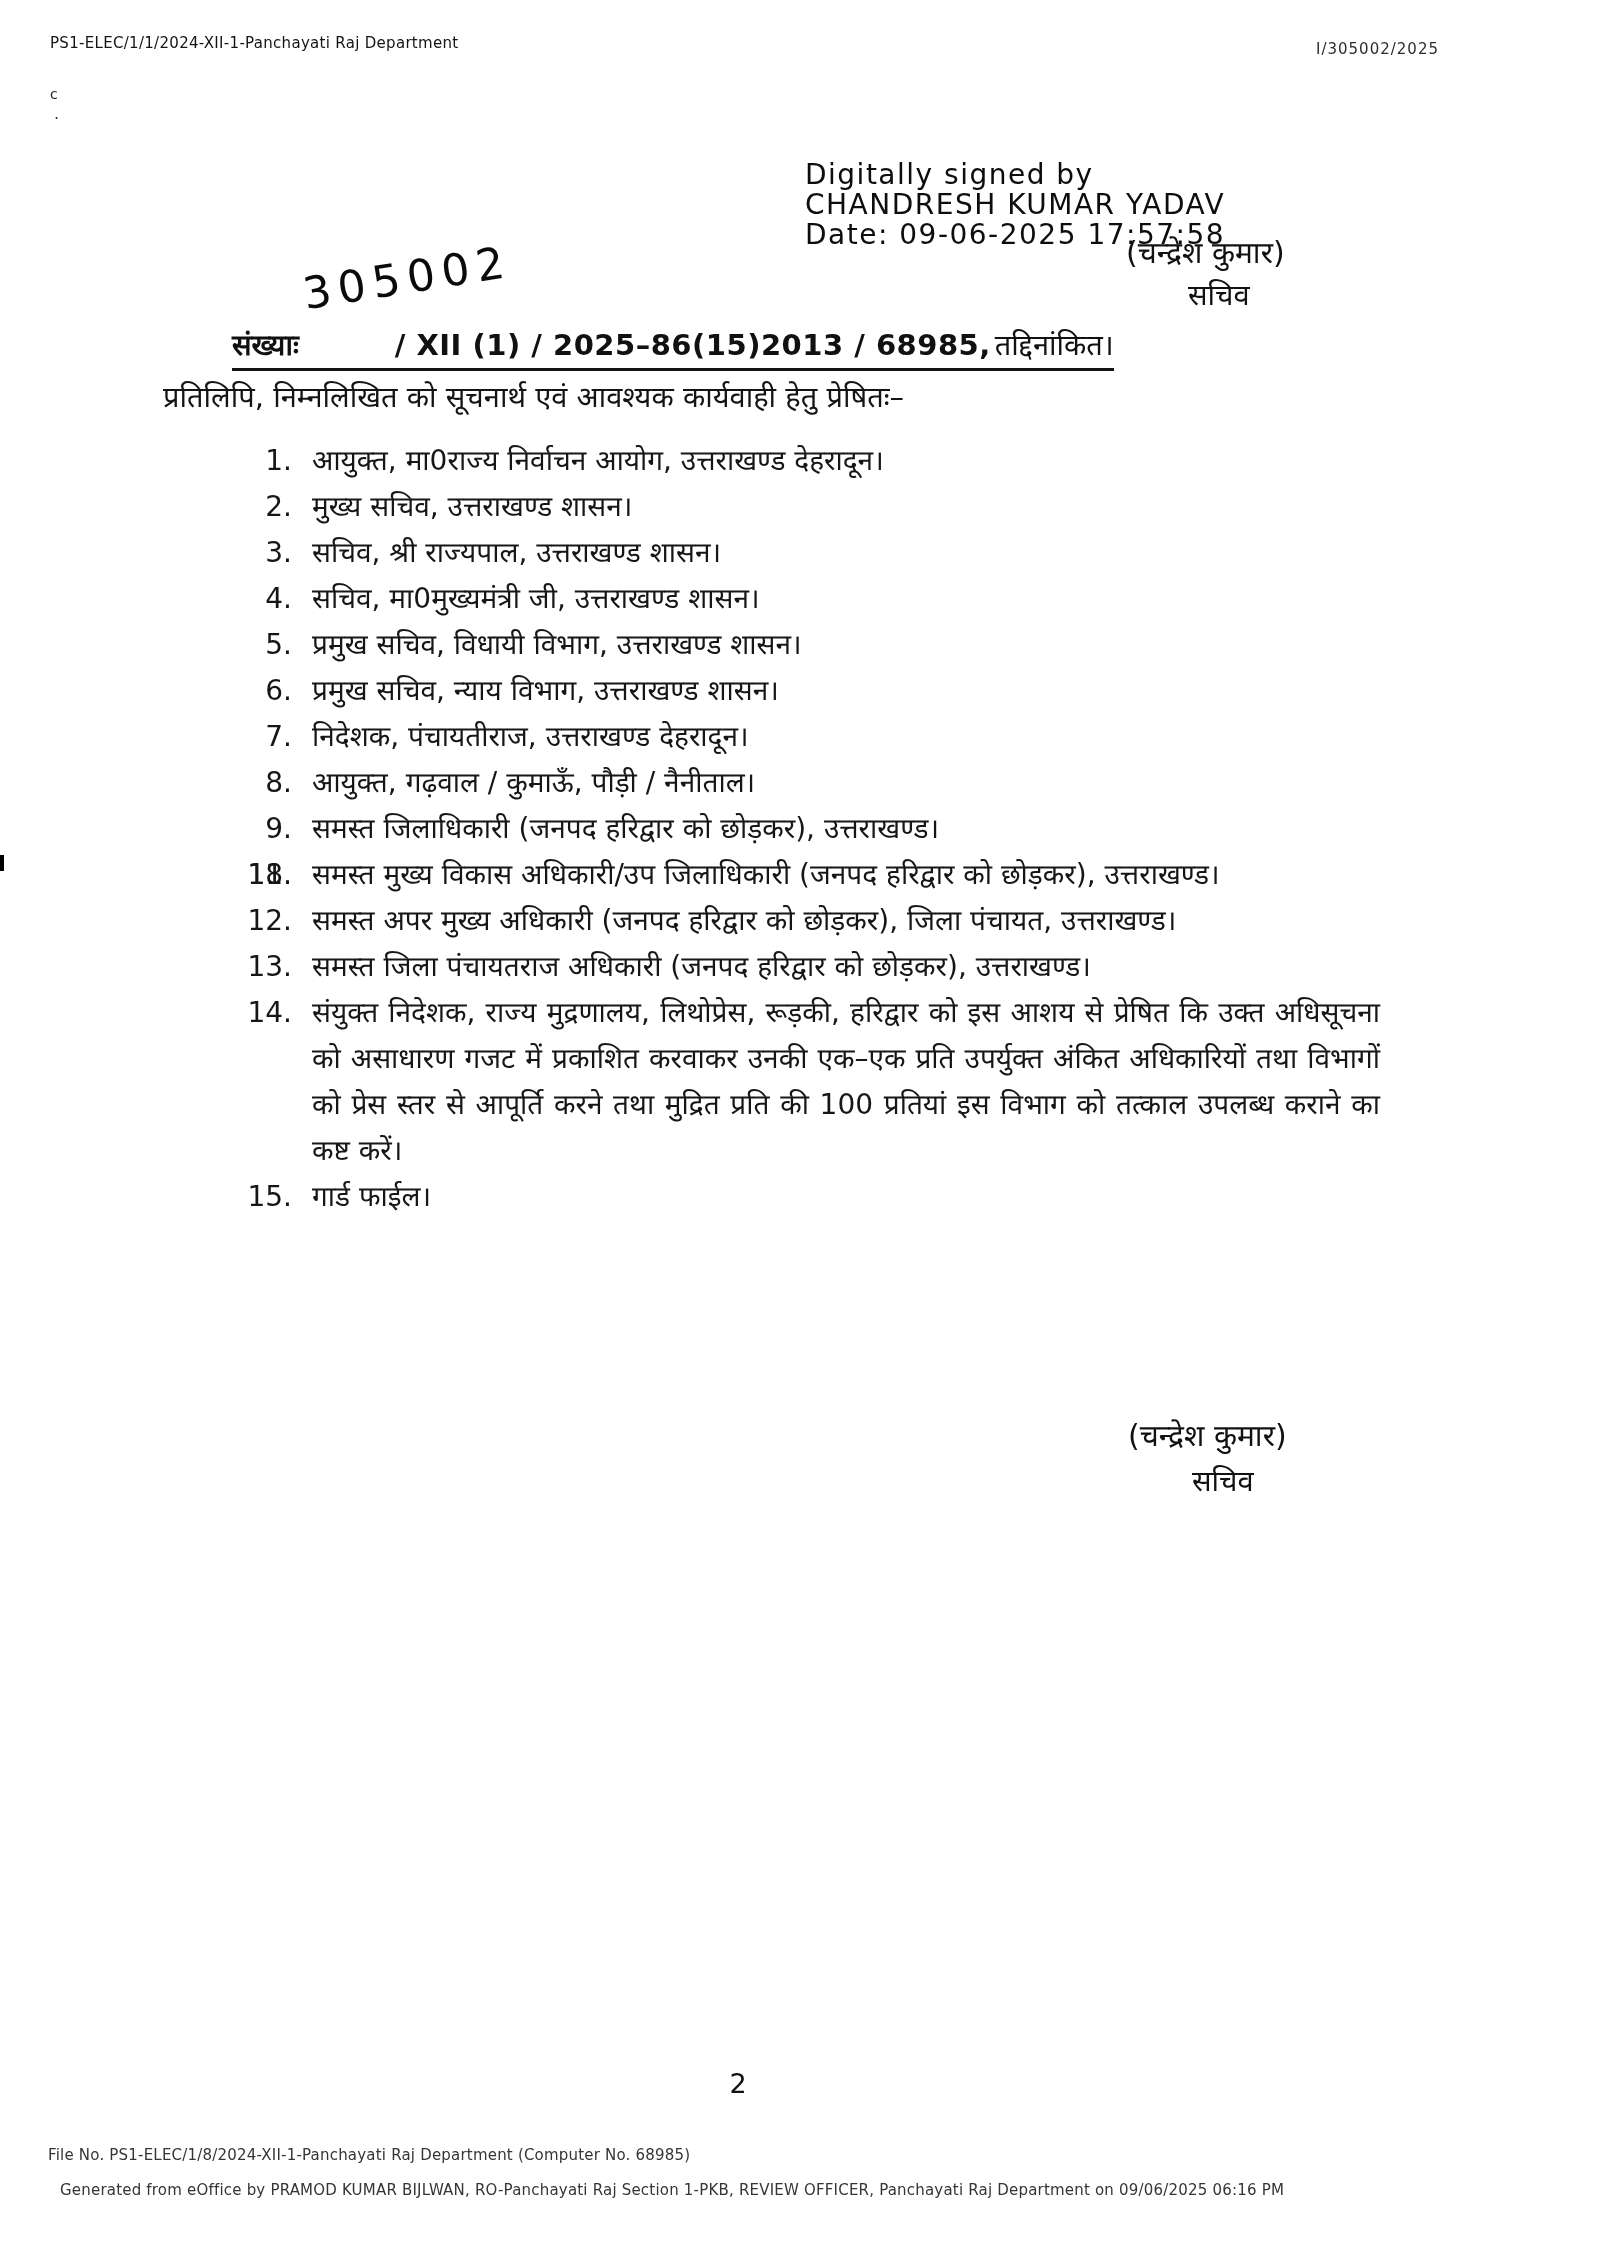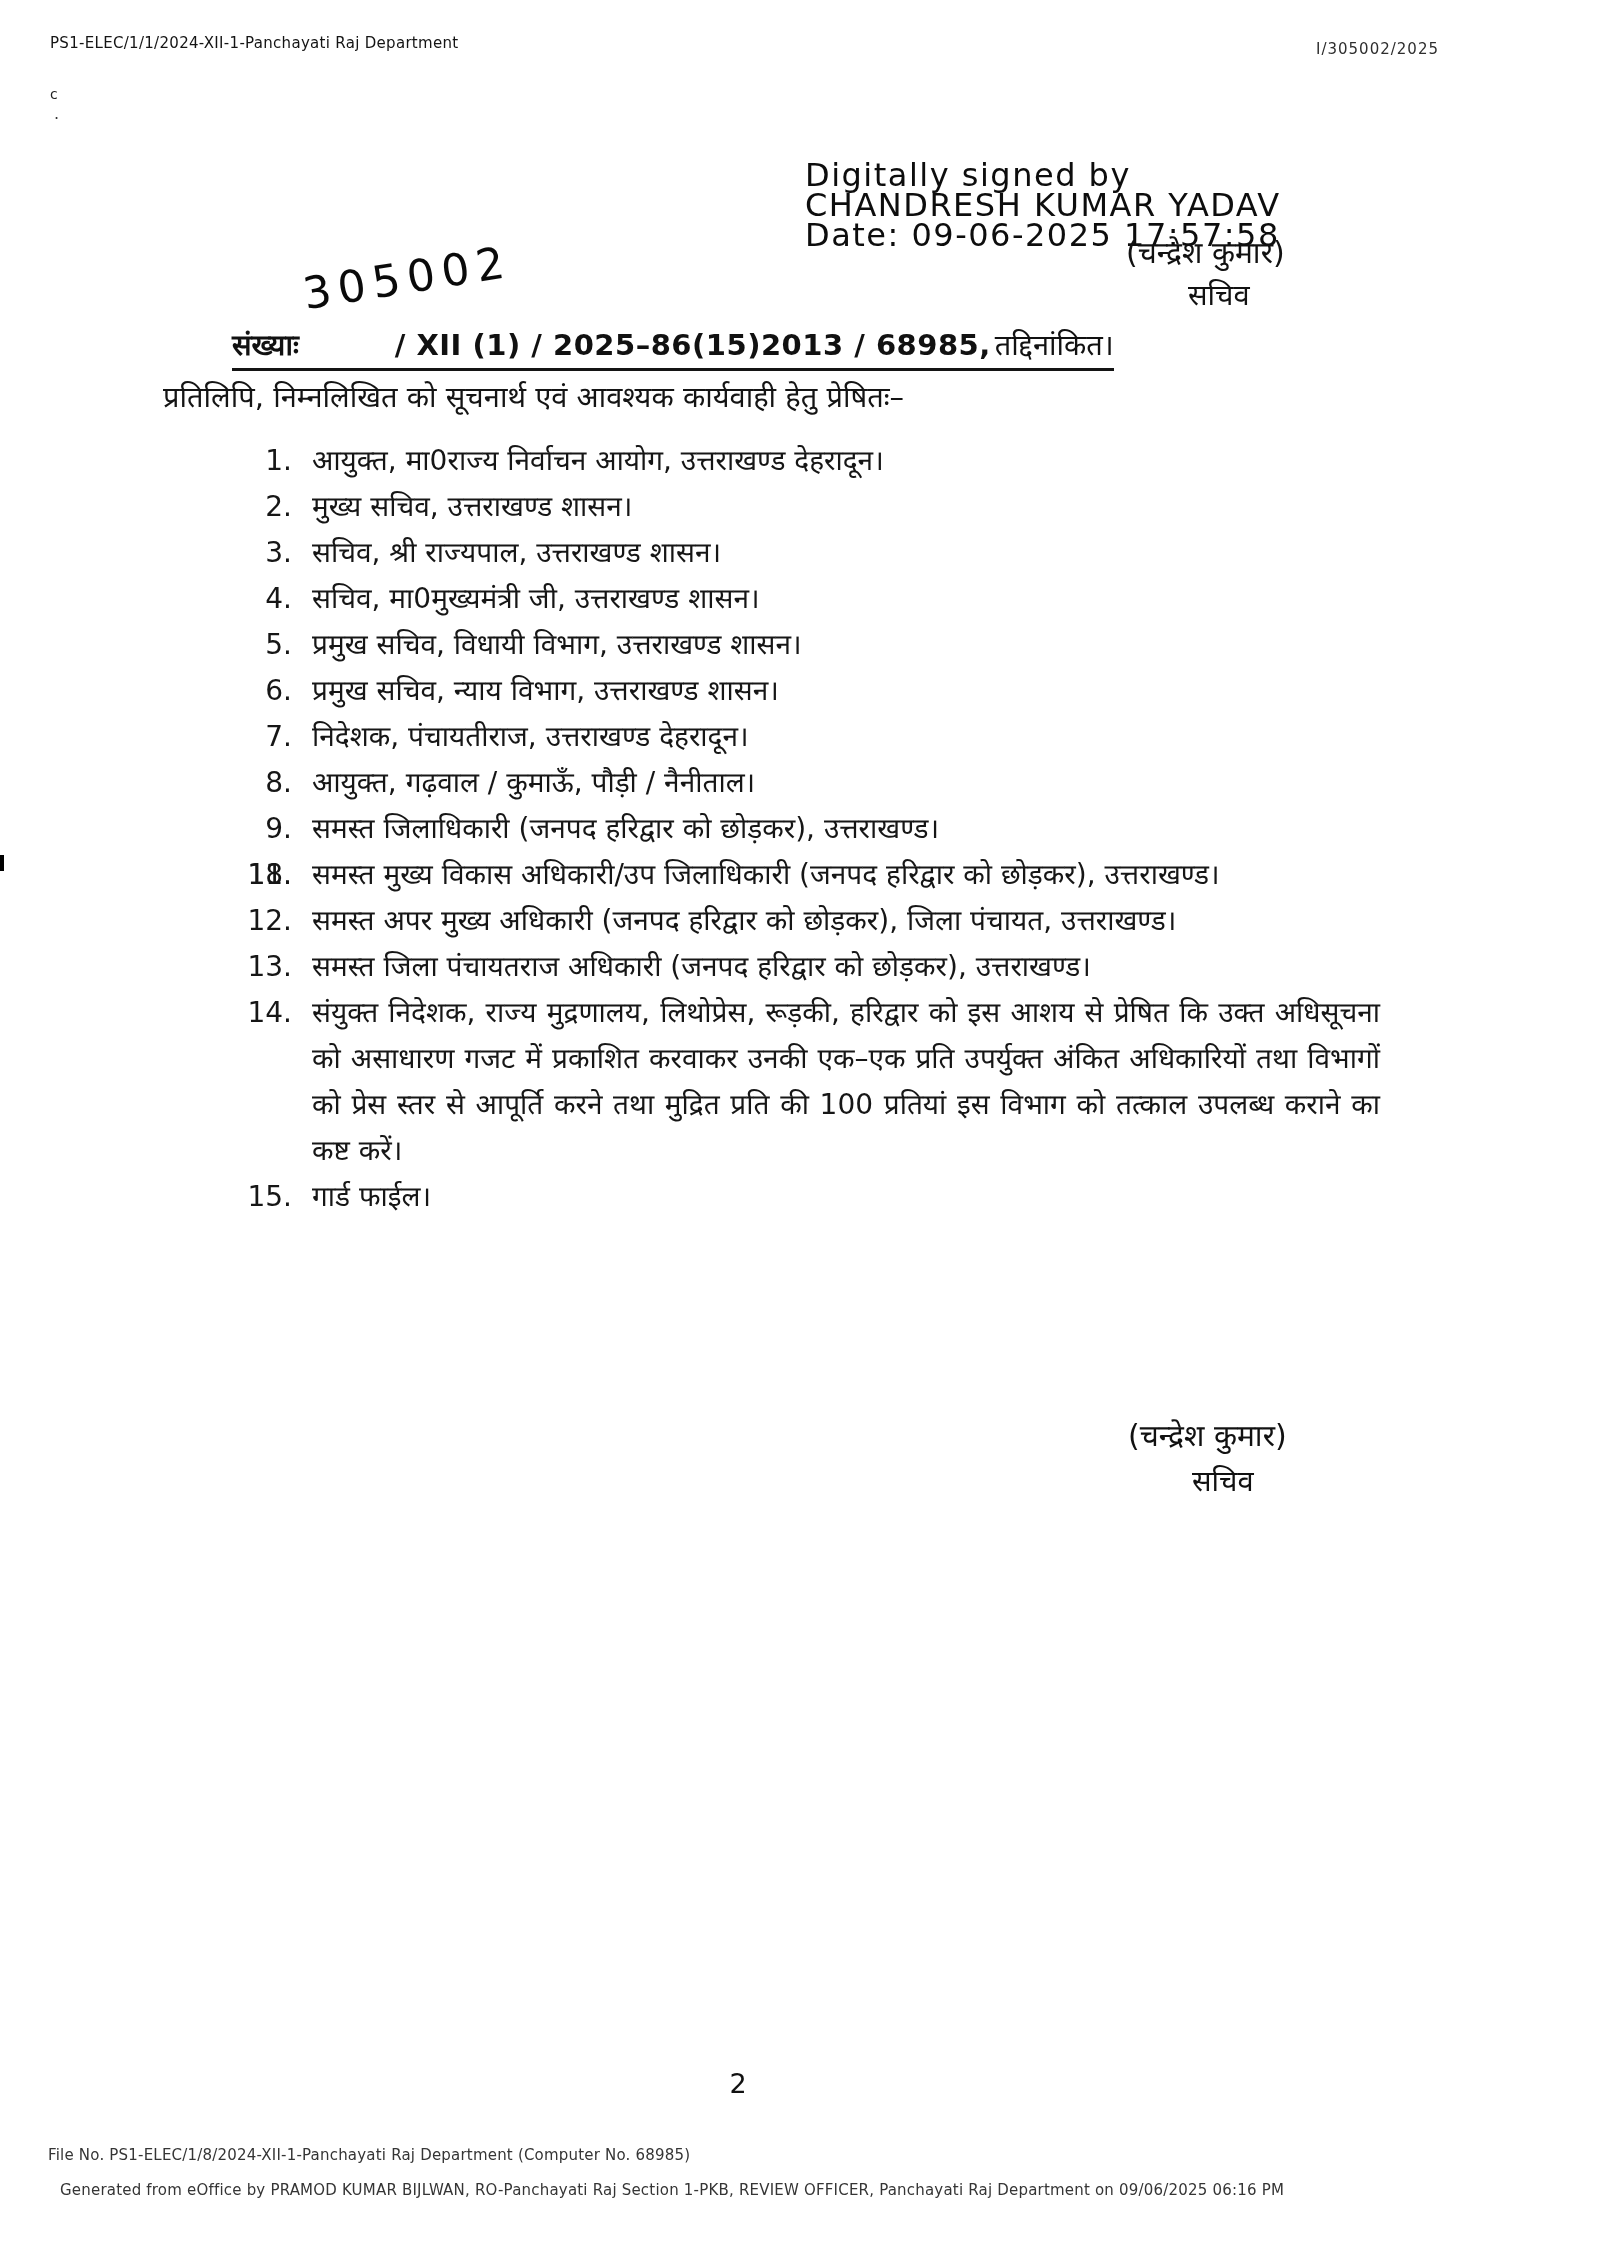--- a/index.html
+++ b/index.html
@@ -4,21 +4,21 @@
 <style>
   html,body{margin:0;padding:0;background:#ffffff;}
   .page{position:relative;width:1476px;height:2246px;background:#ffffff;overflow:hidden;
         font-family:"DejaVu Sans",sans-serif;color:#1c1c1c;}
 
   .hdr-left{position:absolute;left:50px;top:34px;font-size:15px;letter-spacing:.3px;color:#141414;}
   .hdr-right{position:absolute;left:1316px;top:40px;font-size:15px;letter-spacing:1px;color:#2e2e2e;}
   .stray-c{position:absolute;left:50px;top:86px;font-size:14px;color:#222;}
   .stray-dot{position:absolute;left:54px;top:104px;font-size:16px;color:#333;}
 
-  .dsig{position:absolute;left:805px;top:160px;font-size:32px;line-height:30px;
+  .dsig{position:absolute;left:805px;top:160px;font-size:28px;line-height:30px;
         letter-spacing:1.5px;color:#0d0d0d;font-weight:500;white-space:nowrap;}
 
   .sig-top-name{position:absolute;left:1126px;top:231px;font-size:30px;color:#111;white-space:nowrap;}
   .sig-top-title{position:absolute;left:1188px;top:274px;font-size:29px;color:#111;}
 
   .handwritten{position:absolute;left:302px;top:252px;font-size:44px;color:#0a0a0a;
         transform:rotate(-9deg);letter-spacing:7px;font-weight:500;}
 
   .ref-line{position:absolute;left:232px;top:324px;font-size:29px;white-space:nowrap;
         border-bottom:3px solid #141414;padding-bottom:5px;color:#111;}

